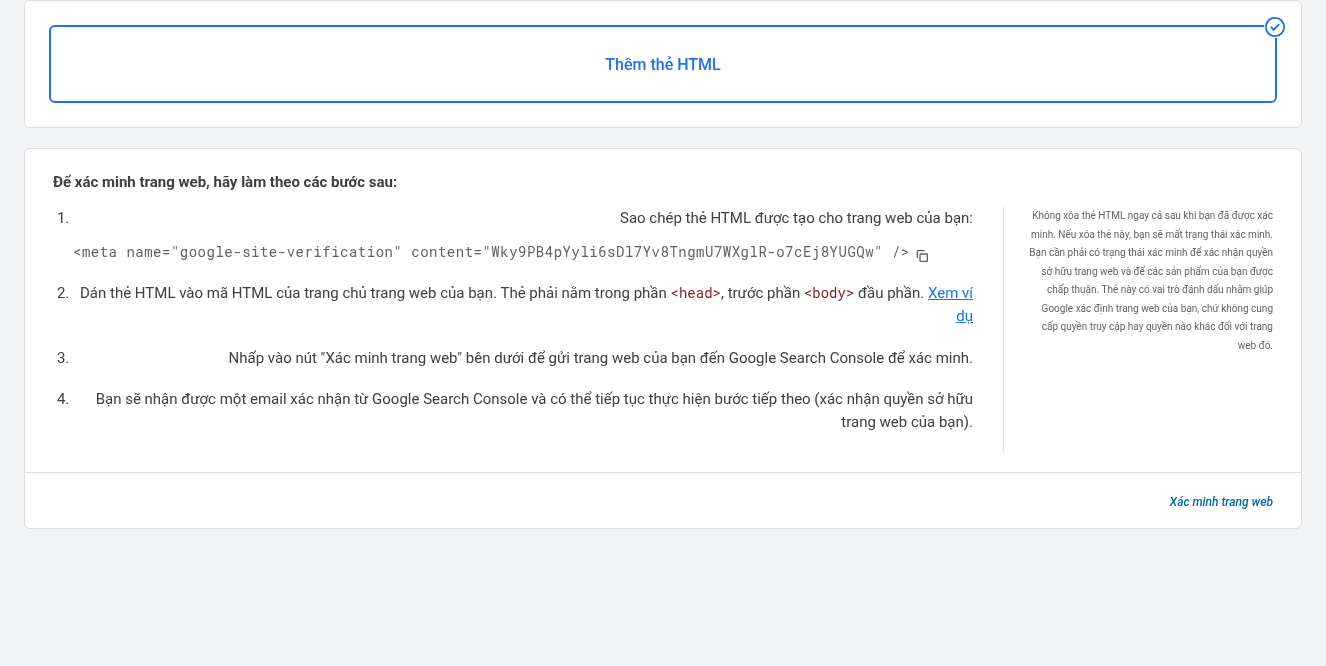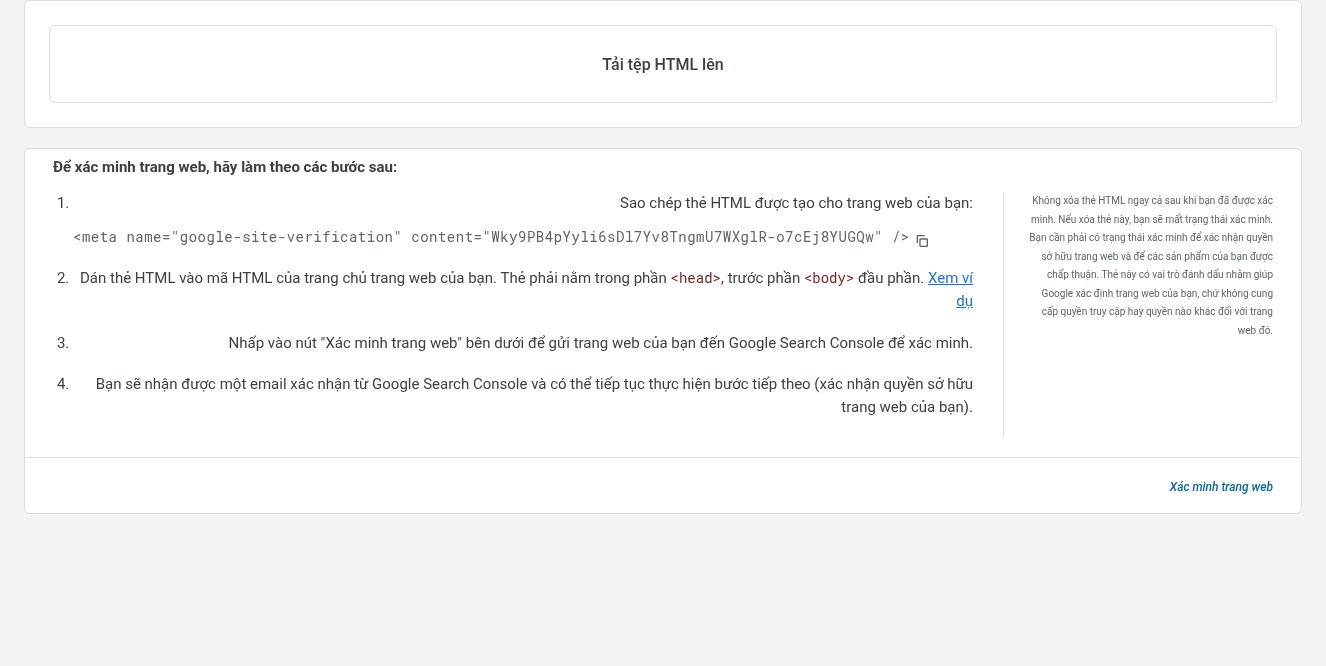--- a/index.html
+++ b/index.html
@@ -49,21 +49,21 @@
       width: 22px;
       height: 22px;
       background: #fff;
       border-radius: 50%;
       display: flex;
       align-items: center;
       justify-content: center;
     }
     .tab-check svg { display: block; }
     .content-card {
-      padding: 9px 0 0 0;
+      padding: 24px 0 0 0;
     }
     .content-inner { padding: 0 28px; }
     .heading {
       font-size: 15px;
       font-weight: 700;
       color: #3c4043;
       margin-bottom: 16px;
     }
     .two-col {
       display: flex;
@@ -130,22 +130,28 @@
       font-weight: 500;
       cursor: pointer;
       font-style: italic;
     }
   </style>
 </head>
 <body>
 
 <div class="card tabs-card">
   <div class="tabs-row">
-    <div class="tab">
-      <span>Tải tệp HTML lên</span>
+    <div class="tab active">
+      <span>Thêm thẻ HTML</span>
+      <span class="tab-check">
+        <svg width="22" height="22" viewBox="0 0 24 24">
+            <circle cx="12" cy="12" r="10" fill="none" stroke="#1a73e8" stroke-width="2"></circle>
+            <path d="M8 12.5l2.5 2.5L16 9.5" fill="none" stroke="#1a73e8" stroke-width="2" stroke-linecap="round" stroke-linejoin="round"></path>
+          </svg>
+      </span>
     </div>
   </div>
 </div>
 
 <div class="card content-card">
   <div class="content-inner">
     <div class="heading">Để xác minh trang web, hãy làm theo các bước sau:</div>
     <div class="two-col">
       <div class="left-col">
         <ol>

